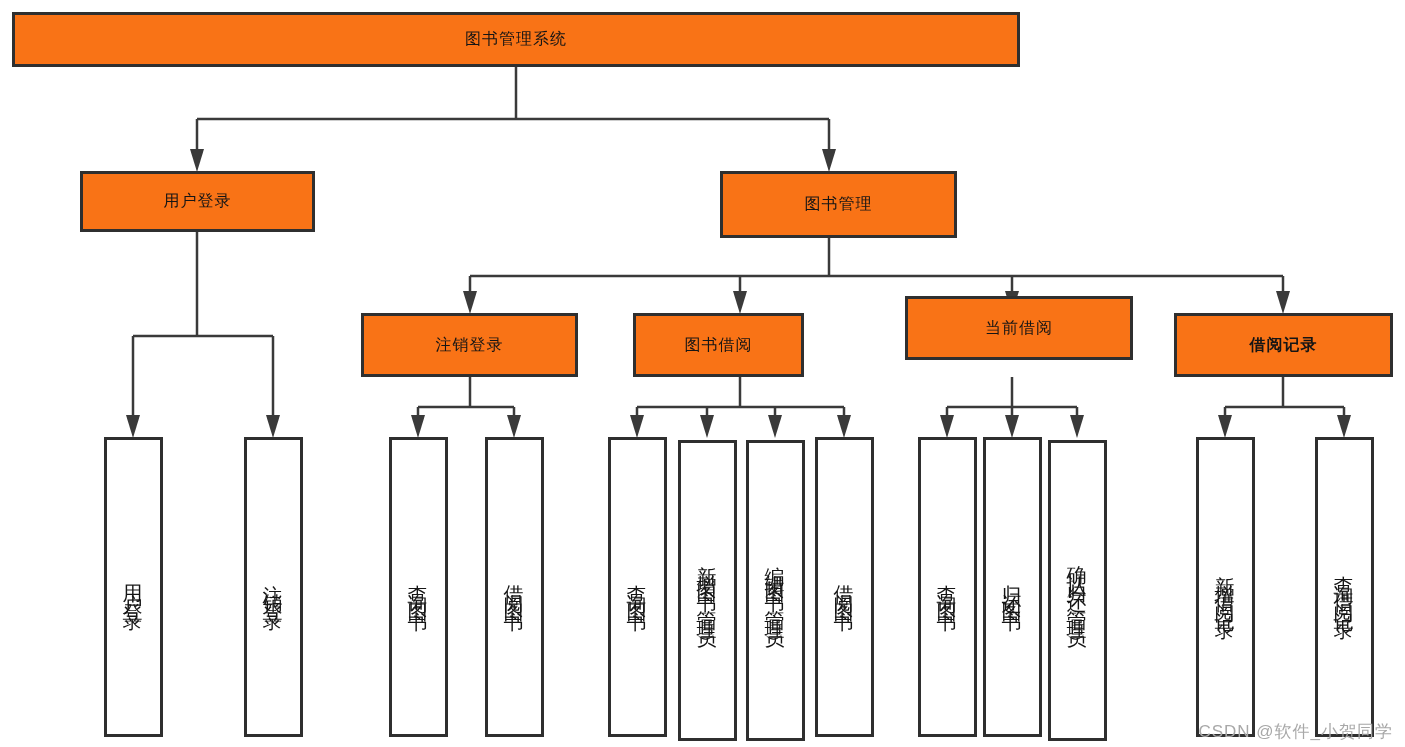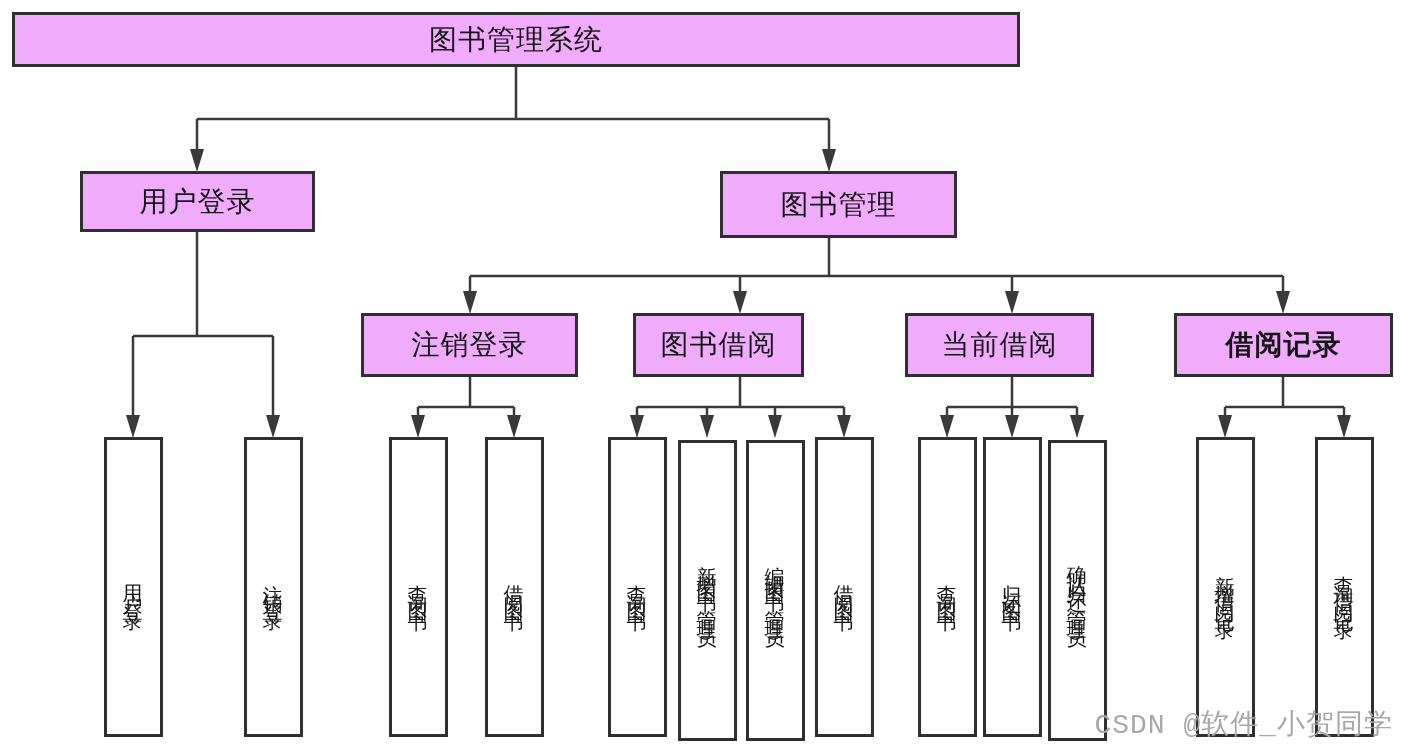--- a/index.html
+++ b/index.html
@@ -13,26 +13,26 @@
   }
   #connectors {
     position: absolute;
     left: 0; top: 0;
     width: 1405px; height: 747px;
     z-index: 1;
   }
   .node {
     position: absolute;
     box-sizing: border-box;
-    background: #f0abfc;
+    background: #f97316;
     border: 3px solid #2f2f2f;
     display: flex;
     align-items: center;
     justify-content: center;
-    font-size: 28px;
+    font-size: 16px;
     color: #151515;
     letter-spacing: 1px;
     z-index: 2;
   }
   .leaf {
     position: absolute;
     box-sizing: border-box;
     background: #ffffff;
     border: 3px solid #2f2f2f;
     display: flex;
@@ -45,25 +45,24 @@
     text-orientation: mixed;
     font-size: 20px;
     letter-spacing: 9px;
     color: #151515;
     white-space: nowrap;
   }
   .watermark {
     position: absolute;
     right: 12px;
     bottom: 4px;
-    font-size: 28px;
+    font-size: 17px;
     color: #a8a8a8;
     letter-spacing: 1px;
     z-index: 3;
-    font-family: Liberation Mono, monospace;
   }
 </style>
 </head>
 <body>
 
 <div id="canvas">
 
   <svg id="connectors" viewBox="0 0 1405 747" xmlns="http://www.w3.org/2000/svg">
     <g stroke="#3a3a3a" stroke-width="2.5" fill="none">
 
@@ -131,21 +130,21 @@
     </g>
   </svg>
 
   <div class="node" style="left:12px; top:12px; width:1008px; height:55px;">图书管理系统</div>
 
   <div class="node" style="left:80px; top:171px; width:235px; height:61px;">用户登录</div>
   <div class="node" style="left:692px; top:171px; width:237px; height:67px;margin-left:28px;">图书管理</div>
 
   <div class="node" style="left:361px; top:313px; width:217px; height:64px;">注销登录</div>
   <div class="node" style="left:633px; top:313px; width:171px; height:64px;">图书借阅</div>
-  <div class="node" style="left:905px; top:313px; width:189px; height:64px;">当前借阅</div>
+  <div class="node" style="left:905px; top:296px; width:228px; height:64px;">当前借阅</div>
   <div class="node" style="left:1174px; top:313px; width:219px; height:64px;font-weight:bold;">借阅记录</div>
 
   <div class="leaf" style="left:104px; top:437px; width:59px; height:300px;">
     <span class="vtext">用户登录</span>
   </div>
   <div class="leaf" style="left:244px; top:437px; width:59px; height:300px;">
     <span class="vtext">注销登录</span>
   </div>
 
   <div class="leaf" style="left:389px; top:437px; width:59px; height:300px;">

